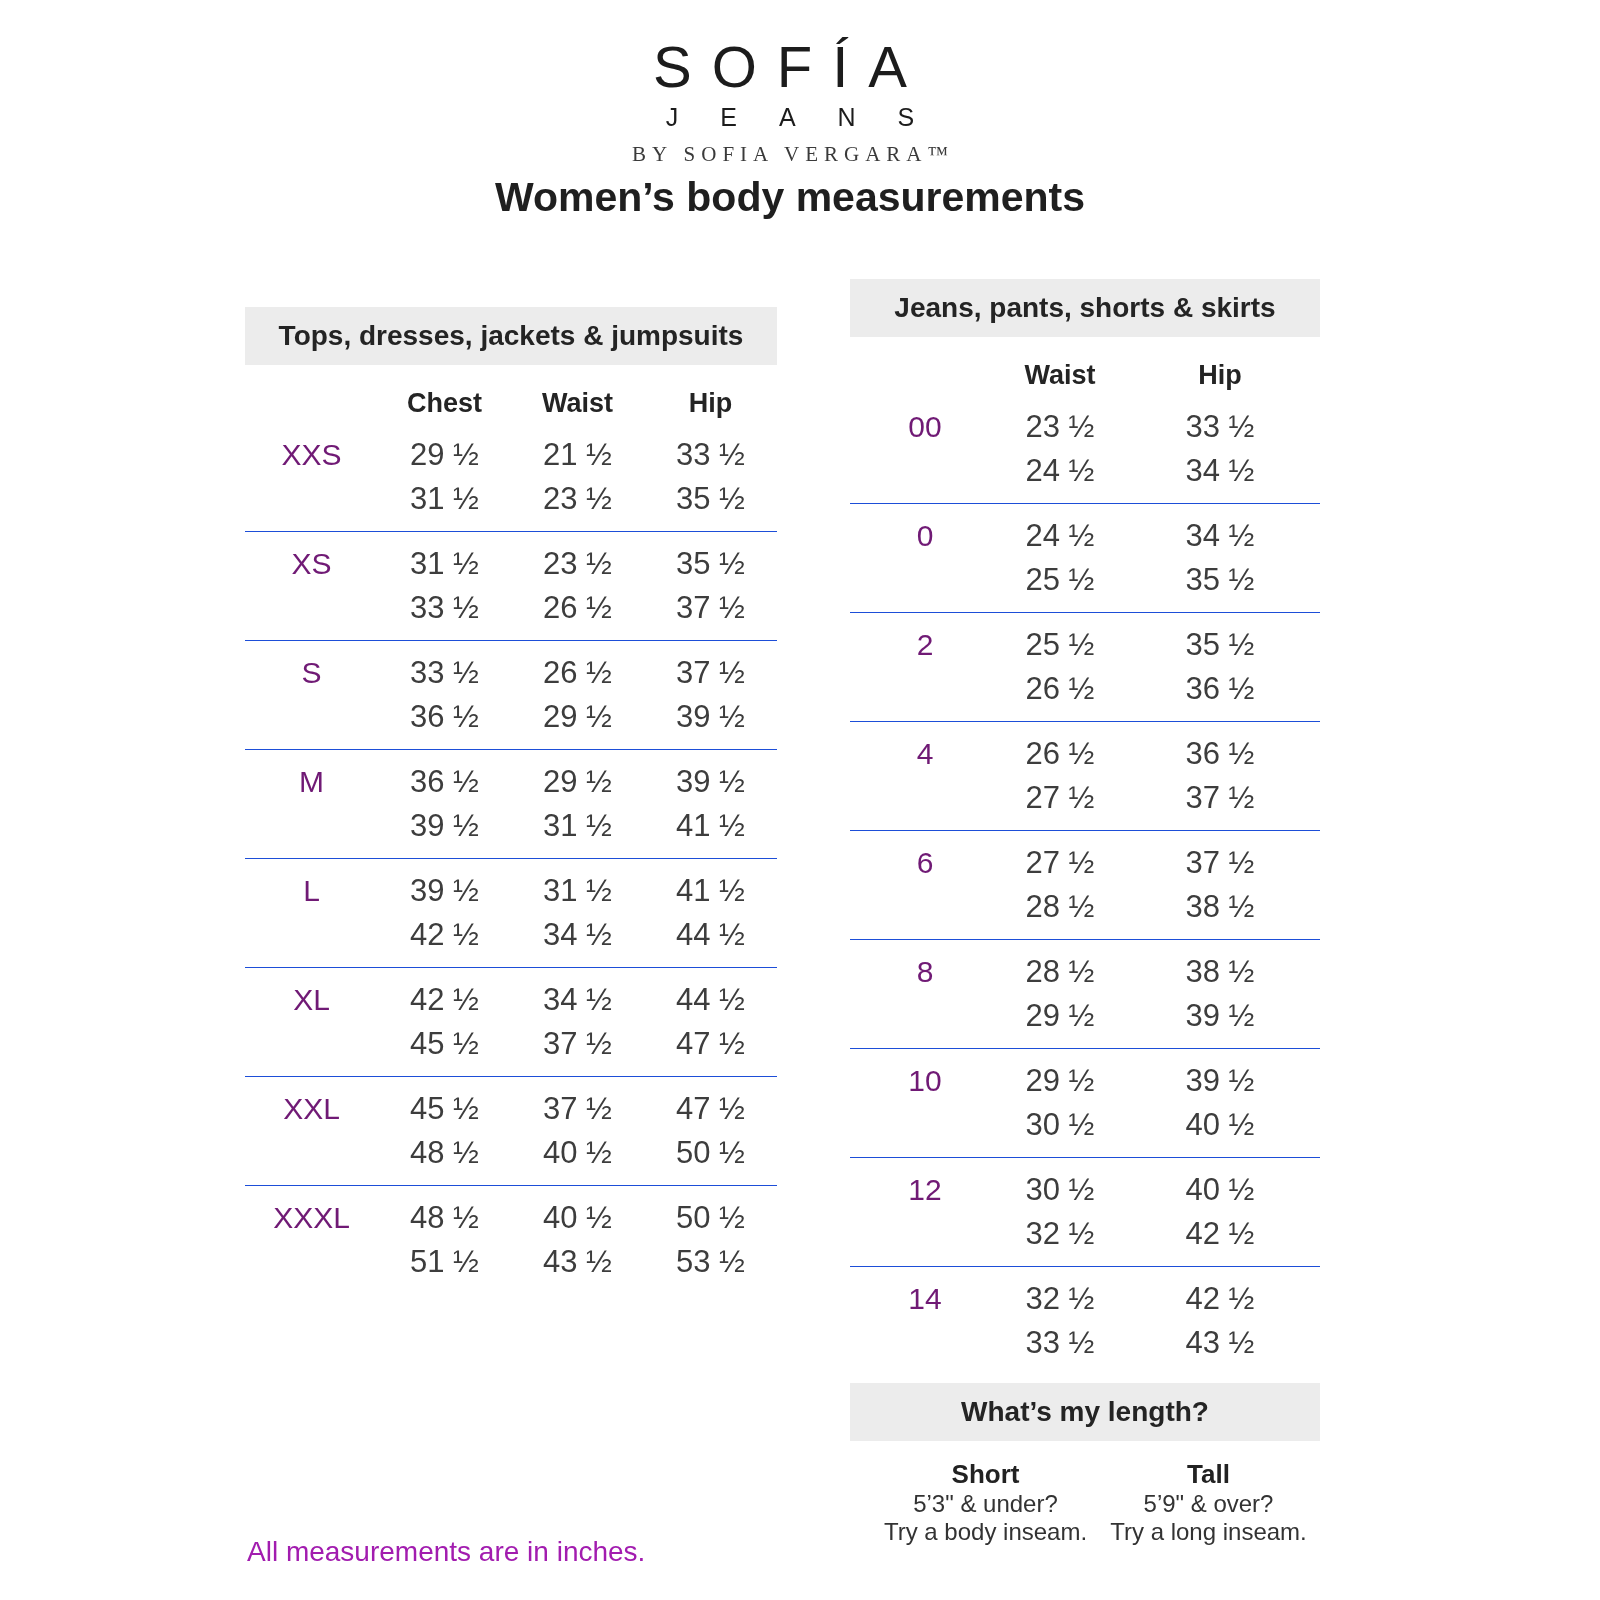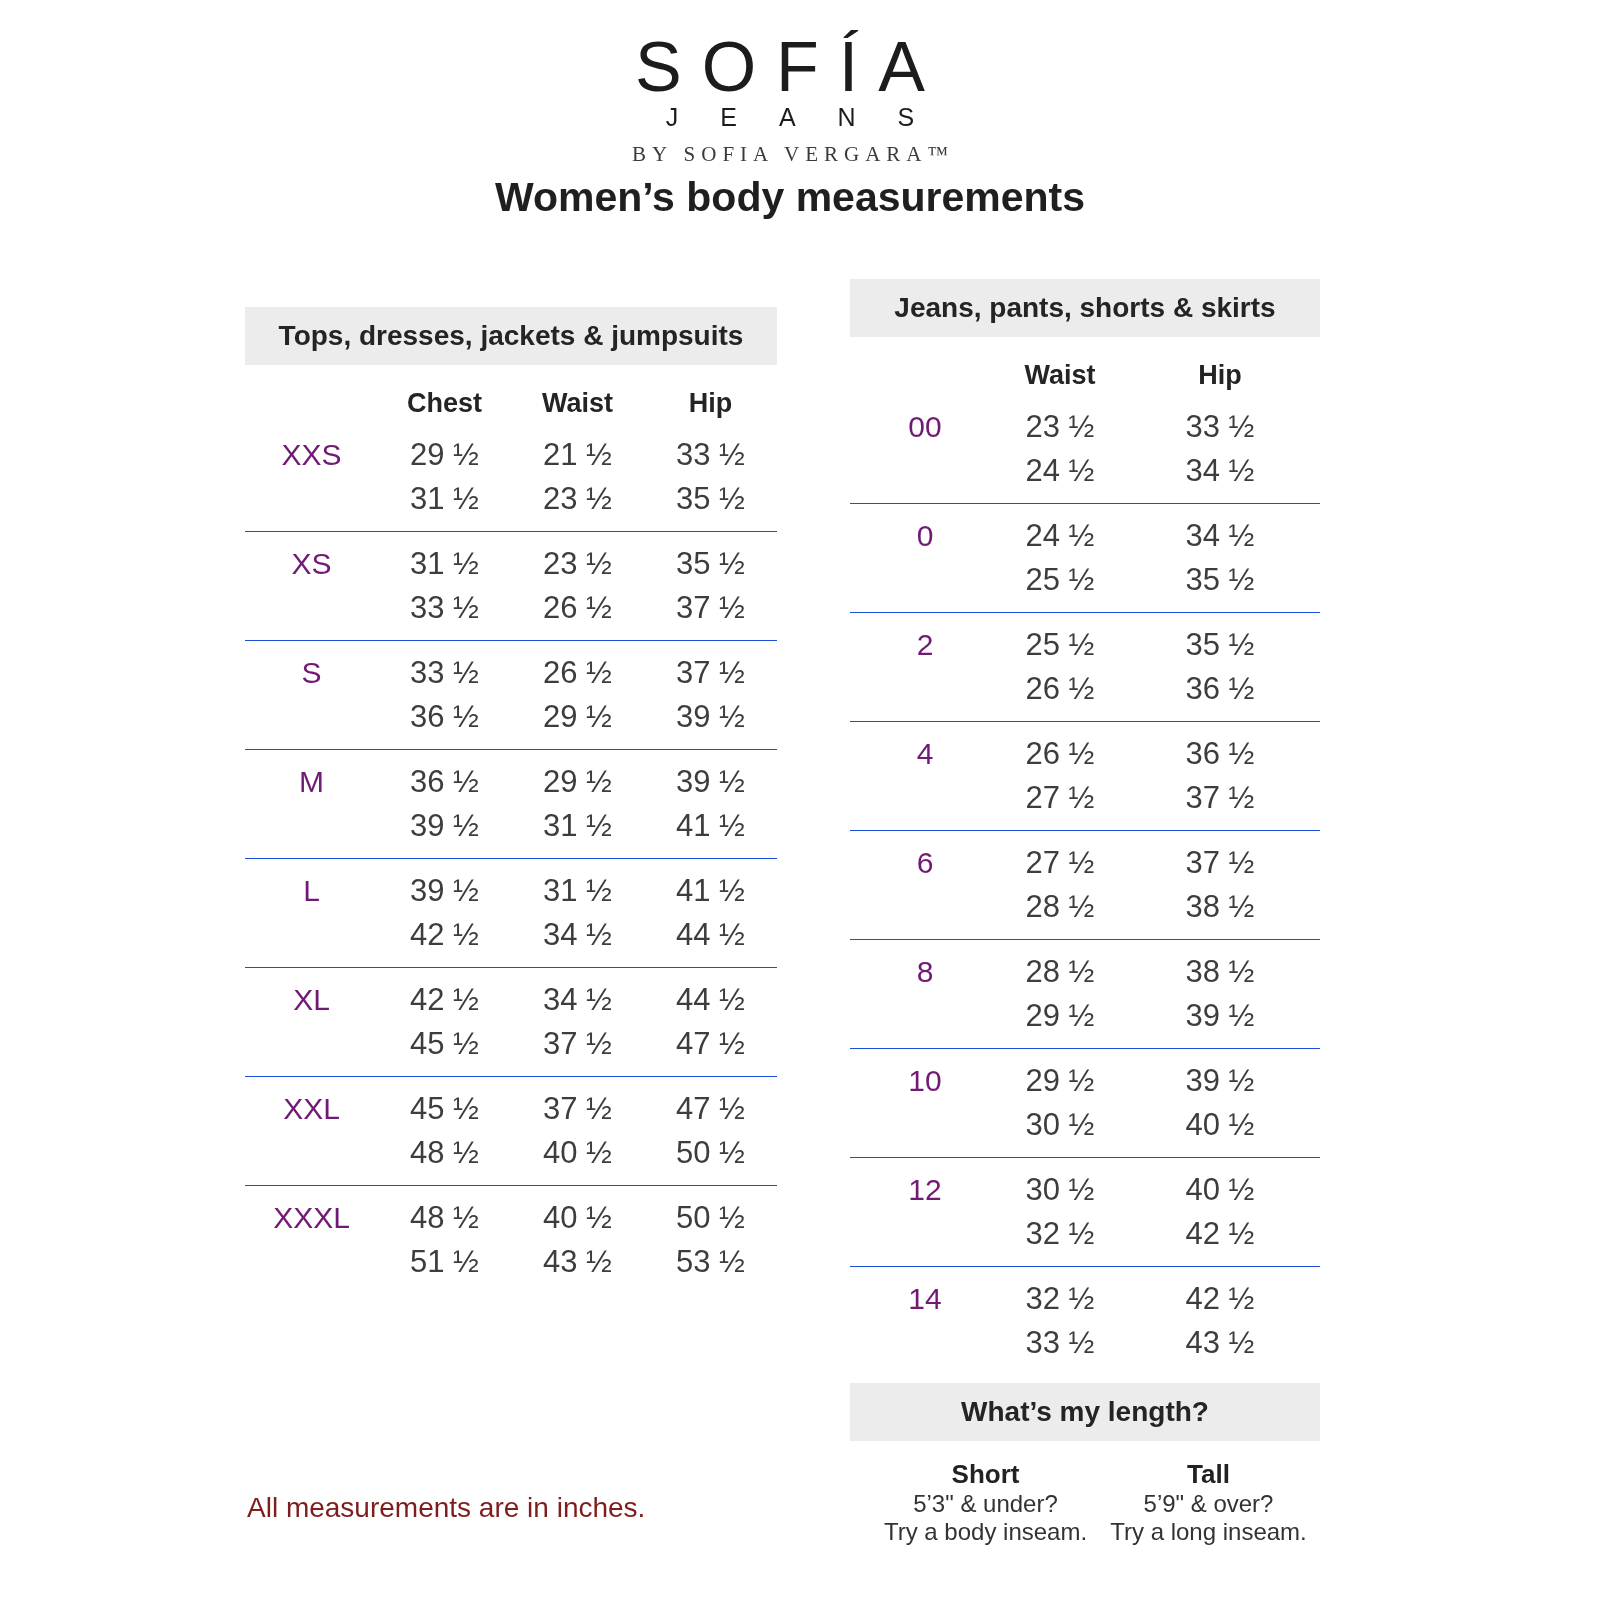--- a/index.html
+++ b/index.html
@@ -4,21 +4,21 @@
 <style>
   html,body{margin:0;padding:0;}
   body{
     width:1600px;height:1600px;background:#ffffff;position:relative;
     font-family:"Liberation Sans", sans-serif;color:#2f2f2f;
     -webkit-font-smoothing:antialiased;
   }
   
   .brand{position:absolute;top:34px;left:0;width:1580px;text-align:center;}
   .logo-main{
-    font-size:70px;line-height:66px;letter-spacing:20px;
+    font-size:58px;line-height:66px;letter-spacing:20px;
     color:#1c1c1c;font-weight:400;
   }
   .logo-jeans{
     font-size:25px;line-height:26px;letter-spacing:42px;padding-left:42px;
     margin-top:4px;color:#1c1c1c;
   }
   .logo-by{
     font-family:"Liberation Serif", serif;
     font-size:21px;line-height:22px;letter-spacing:6px;padding-left:6px;
     margin-top:13px;color:#3a3a3a;
@@ -47,21 +47,21 @@
   .row{height:44px;display:grid;align-items:center;}
   .num{font-size:31px;color:#3d3d3d;}
   .size{font-size:30px;color:#701a75;}
   
   .length-header{margin-top:8px;}
   .length-options{margin-top:17px;display:grid;grid-template-columns:1fr 1fr;padding-left:24px;}
   .length-option{text-align:center;}
   .opt-label{font-size:26px;font-weight:700;line-height:32px;color:#222;}
   .opt-line{font-size:24px;line-height:28px;color:#333;}
   
-  .footnote{position:absolute;left:247px;top:1492px;font-size:28px;color:#7f1d1d;}
+  .footnote{position:absolute;left:247px;top:1536px;font-size:28px;color:#a21caf;}
 </style>
 </head>
 <body>
 
 <div class="brand">
   <div class="logo-main">SOFÍA</div>
   <div class="logo-jeans">JEANS</div>
   <div class="logo-by">BY SOFIA VERGARA™</div>
 </div>
 

